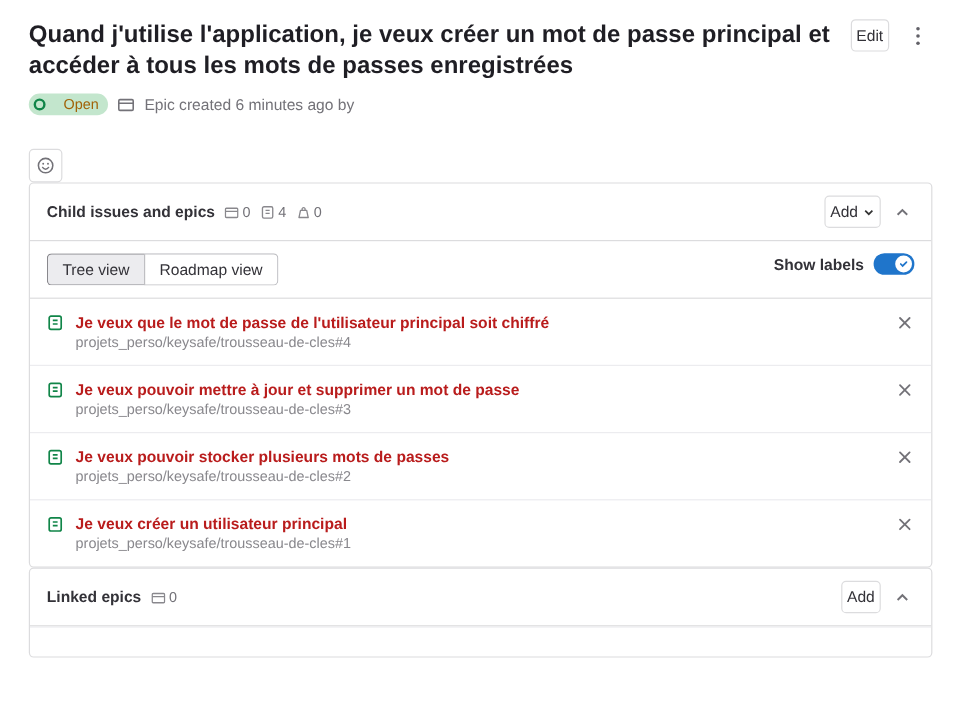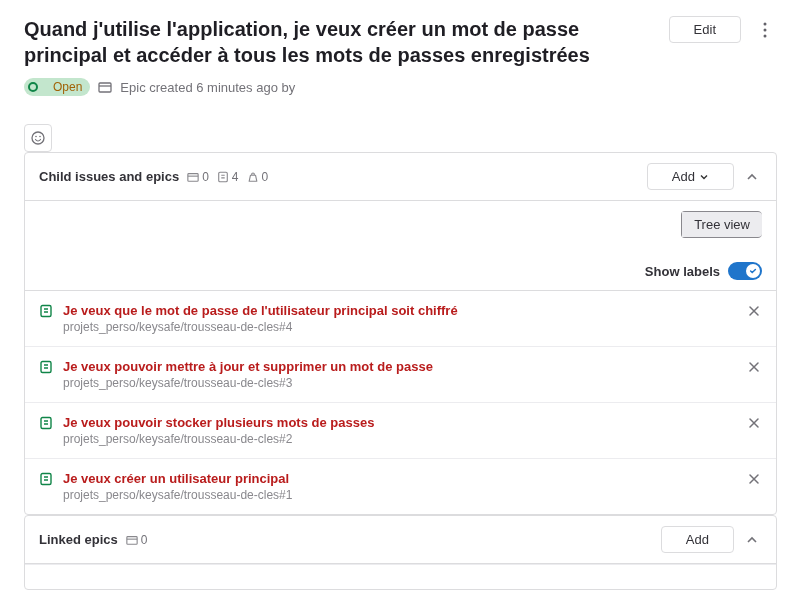--- a/index.html
+++ b/index.html
@@ -19,21 +19,21 @@
     font-size: 20px;
     font-weight: 700;
     line-height: 1.3;
     flex: 1;
     color: #1f1e24;
   }
   .btn {
     background: #fff;
     border: 1px solid #dcdcde;
     border-radius: 4px;
-    padding: 5px 24px;
+    padding: 5px 4px;
     font-size: 13px;
     cursor: pointer;
     color: #333238;
     display: inline-flex;
     align-items: center;
     gap: 4px;
     text-align: center;
   }
   .kebab {
     width: 24px; height: 28px;
@@ -97,24 +97,23 @@
   }
   .spacer { flex: 1; }
   .chevron-btn {
     cursor: pointer;
     width: 20px; height: 20px;
     display: flex; align-items: center; justify-content: center;
     color: #737278;
   }
   .view-row {
     display: flex;
-    align-items: flex-end;
+    align-items: flex-start;
     padding: 10px 14px;
     gap: 12px;
-    flex-direction: column;
   }
   .seg {
     display: inline-flex;
     border-radius: 4px;
     overflow: hidden;
   }
   .seg button {
     border: 1px solid #bfbfc3;
     background: #fff;
     padding: 5px 12px;
@@ -259,20 +258,21 @@
     <div class="chevron-btn">
       <svg width="12" height="12" viewBox="0 0 12 12">
           <path d="M2 8l4-4 4 4" fill="none" stroke="#737278" stroke-width="1.6"></path>
         </svg>
     </div>
   </div>
 
   <div class="view-row">
     <div class="seg">
       <button class="active">Tree view</button>
+      <button>Roadmap view</button>
     </div>
     <div class="spacer"></div>
     <div class="toggle-wrap">
       <span>Show labels</span>
       <div class="toggle">
         <div class="knob">
           <svg width="8" height="8" viewBox="0 0 10 10">
               <path d="M2 5l2 2 4-4" fill="none" stroke-width="1.8" stroke-linecap="round"></path>
             </svg>
         </div>

